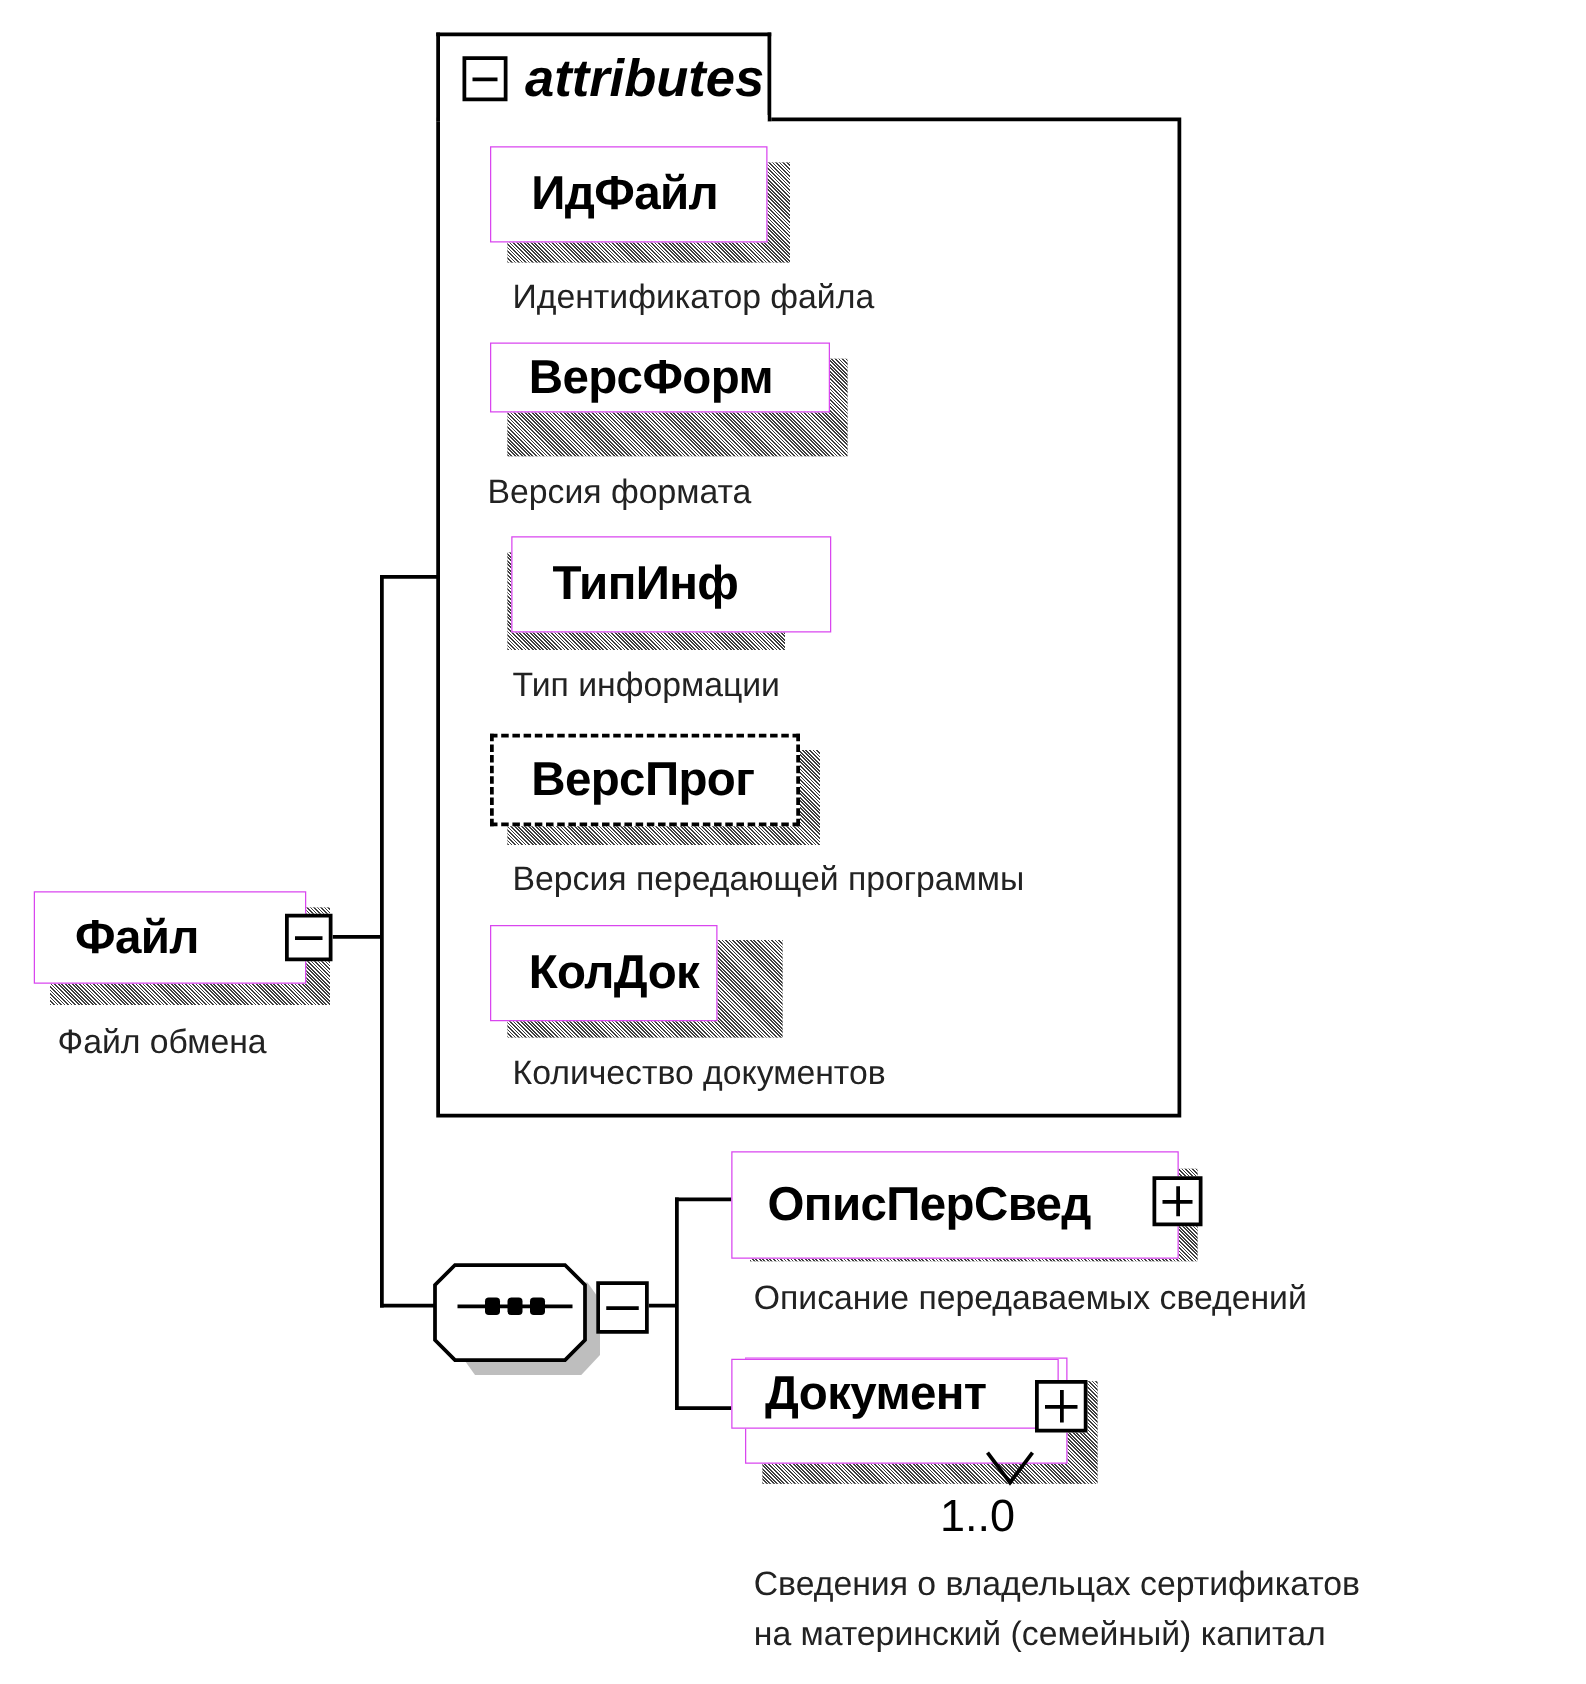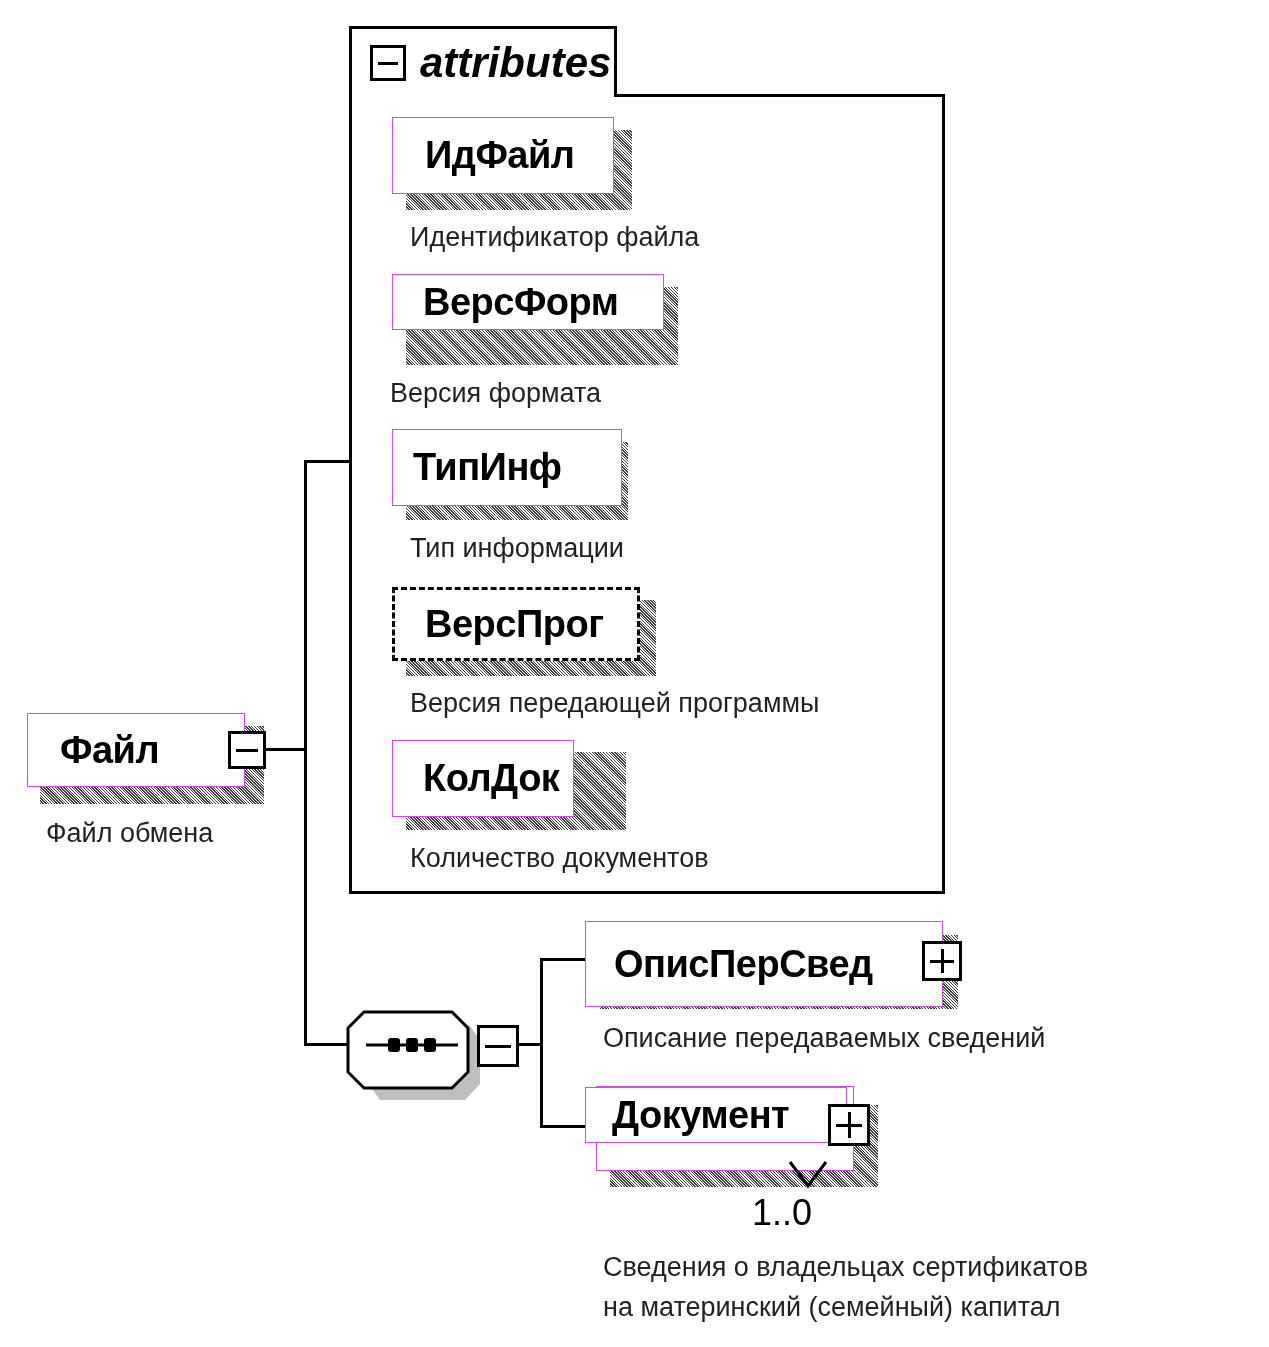--- a/index.html
+++ b/index.html
@@ -61,21 +61,21 @@
 </div>
 <div class="desc" style="left:410px; top:222px;">Идентификатор файла</div>
 
 <div class="shadow" style="left:406px; top:287px; width:272px; height:78px;"></div>
 <div class="node" style="left:392px; top:274px; width:272px; height:56px; padding-left:30px;">
   <span>ВерсФорм</span>
 </div>
 <div class="desc" style="left:390px; top:378px;">Версия формата</div>
 
 <div class="shadow" style="left:406px; top:442px; width:222px; height:78px;"></div>
-<div class="node" style="left:392px; top:429px; width:230px; height:77px; padding-left:20px;">
+<div class="node" style="left:409px; top:429px; width:256px; height:77px; padding-left:32px;">
   <span>ТипИнф</span>
 </div>
 <div class="desc" style="left:410px; top:533px;">Тип информации</div>
 
 <div class="shadow" style="left:406px; top:600px; width:250px; height:76px;"></div>
 <div class="node dashed" style="left:392px; top:587px; width:248px; height:74px; padding-left:30px;">
   <span>ВерсПрог</span>
 </div>
 <div class="desc" style="left:410px; top:688px;">Версия передающей программы</div>
 

